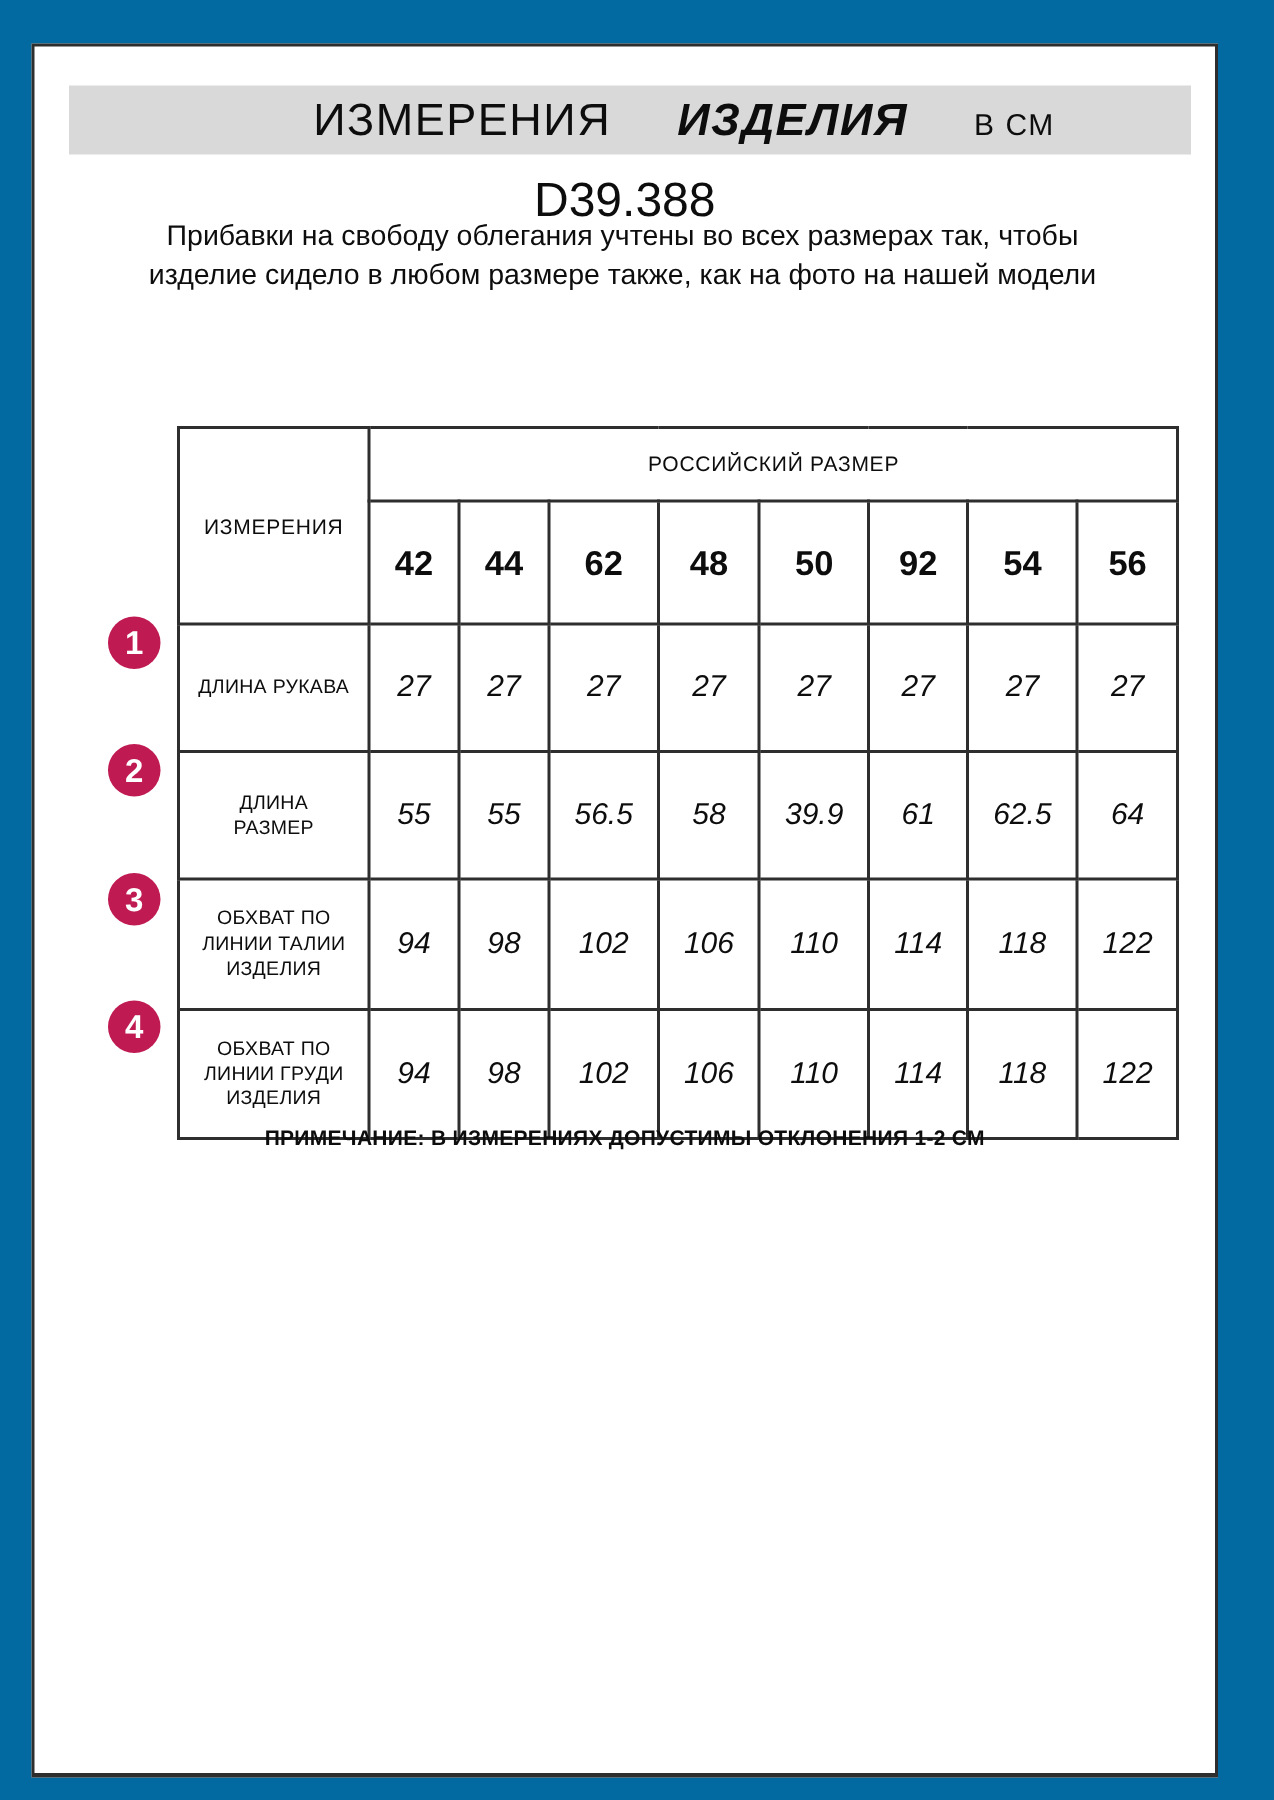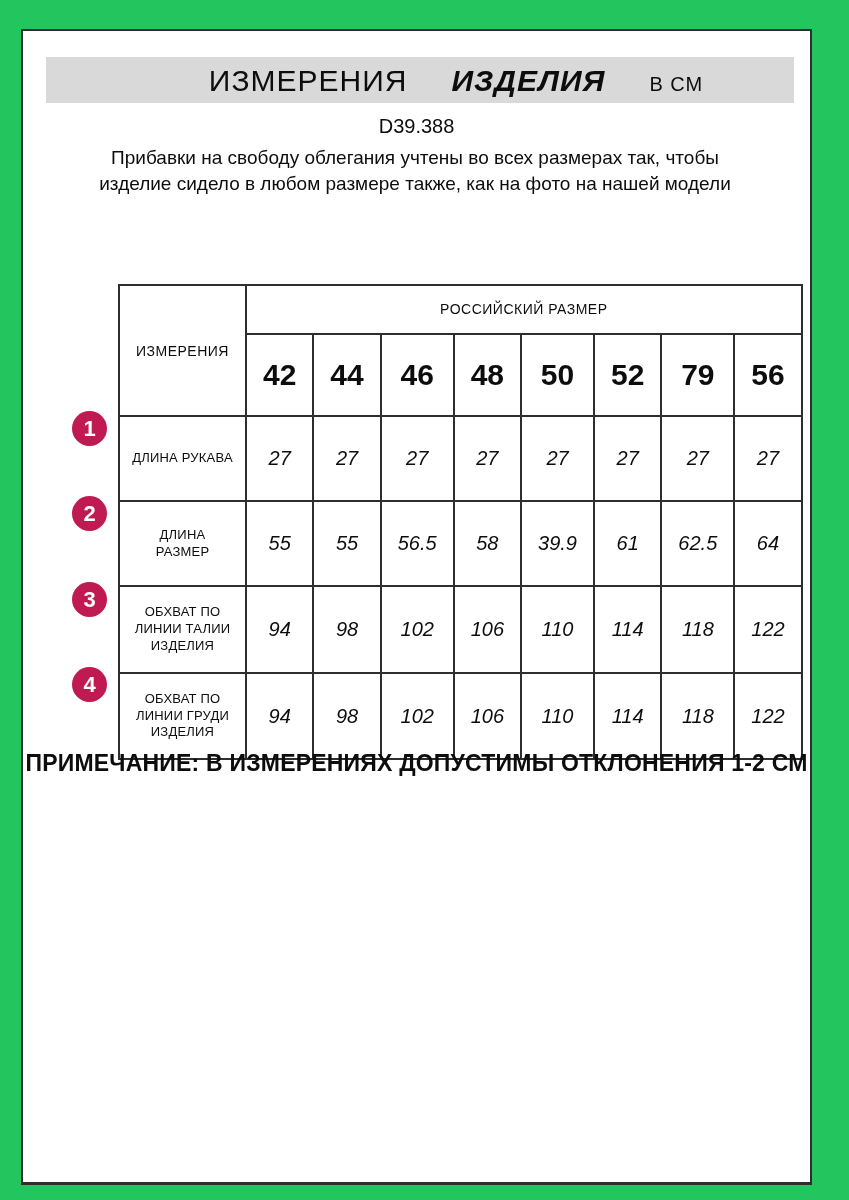--- a/index.html
+++ b/index.html
@@ -6,21 +6,21 @@
     margin: 0;
     padding: 0;
     background: #ffffff;
     font-family: "Liberation Sans", sans-serif;
     color: #0d0d0d;
   }
   .canvas {
     position: relative;
     width: 849px;
     height: 1200px;
-    background: #22c55e;
+    background: #0369a1;
     overflow: hidden;
   }
   .page-border {
     position: absolute;
     left: 21px;
     top: 29px;
     width: 787px;
     height: 1151px;
     border: 2px solid #2e2e2e;
     border-bottom-width: 3px;
@@ -44,21 +44,21 @@
   .title-regular { font-size: 30px; letter-spacing: 1px; }
   .title-bold   { font-size: 30px; font-weight: bold; letter-spacing: 1px; font-style: italic; }
   .title-unit   { font-size: 20px; letter-spacing: 1px; }
 
   .model-code {
     position: absolute;
     top: 84px;
     left: 0;
     width: 100%;
     text-align: center;
-    font-size: 20px;
+    font-size: 32px;
   }
   .description {
     position: absolute;
     top: 114px;
     left: 67px;
     width: 650px;
     text-align: center;
     font-size: 19px;
     line-height: 26px;
   }
@@ -72,21 +72,21 @@
   }
   .size-table td {
     border: 2px solid #2e2e2e;
     text-align: center;
     vertical-align: middle;
     padding: 16px;
     background: #ffffff;
   }
   .corner-cell   { font-size: 14px; letter-spacing: 0.5px; }
   .group-header  { font-size: 14px; line-height: 15px; letter-spacing: 0.5px; }
-  .size-cell     { font-size: 30px; font-weight: bold; }
+  .size-cell     { font-size: 23px; font-weight: bold; }
   .row-label     { font-size: 13px; line-height: 1.3; padding: 17px 11px !important; letter-spacing: 0.2px; }
   .value-cell    { font-size: 20px; font-style: italic; }
 
   .num-circle {
     position: absolute;
     left: 49px;
     width: 35px;
     height: 35px;
     border-radius: 50%;
     background: #c01a52;
@@ -101,21 +101,21 @@
   .circle-2 { top: 465px; }
   .circle-3 { top: 551px; }
   .circle-4 { top: 636px; }
 
   .footnote {
     position: absolute;
     top: 719px;
     left: 0;
     width: 100%;
     text-align: center;
-    font-size: 23px;
+    font-size: 14px;
     font-weight: bold;
     letter-spacing: 0.2px;
   }
 </style>
 </head>
 <body>
 
 <div class="canvas">
   <div class="page-border">
 
@@ -142,25 +142,25 @@
           <col style="width:60px">
       </colgroup>
       <tbody>
           <tr style="height:20px">
         <td class="corner-cell" rowspan="2">ИЗМЕРЕНИЯ</td>
         <td class="group-header" colspan="8">РОССИЙСКИЙ РАЗМЕР</td>
       </tr>
       <tr style="height:82px">
         <td class="size-cell">42</td>
         <td class="size-cell">44</td>
-        <td class="size-cell">46</td>
+        <td class="size-cell">62</td>
         <td class="size-cell">48</td>
         <td class="size-cell">50</td>
-        <td class="size-cell">52</td>
-        <td class="size-cell">79</td>
+        <td class="size-cell">92</td>
+        <td class="size-cell">54</td>
         <td class="size-cell">56</td>
       </tr>
       <tr style="height:85px">
         <td class="row-label">ДЛИНА РУКАВА</td>
         <td class="value-cell">27</td>
         <td class="value-cell">27</td>
         <td class="value-cell">27</td>
         <td class="value-cell">27</td>
         <td class="value-cell">27</td>
         <td class="value-cell">27</td>

